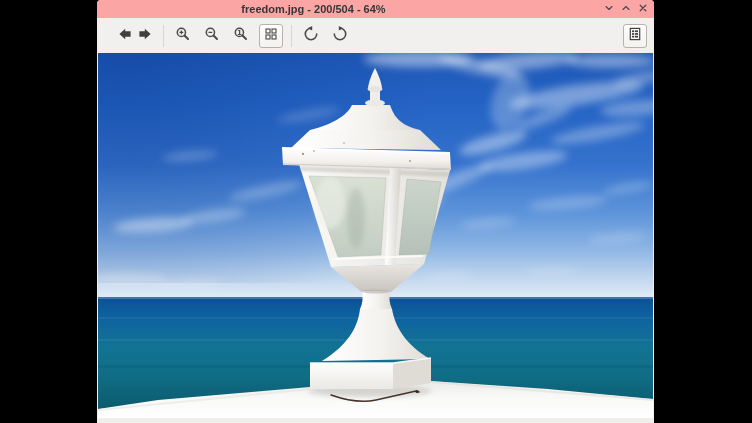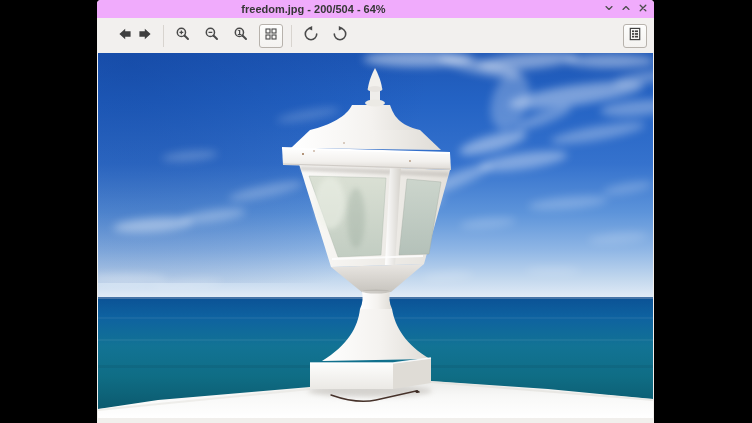--- a/index.html
+++ b/index.html
@@ -7,21 +7,21 @@
     width:752px;height:423px;position:relative;overflow:hidden;
     background:#000;font-family:"Liberation Sans",sans-serif;
   }
   .screen-bg{position:absolute;inset:0;background:#000;}
   .window{
     position:absolute;left:97px;top:0;width:557px;height:423px;
     background:#f1efec;border-radius:4px 4px 0 0;overflow:hidden;
   }
   .titlebar{
     position:absolute;left:0;top:0;right:0;height:18px;
-    background:#f0abfc;
+    background:#fca5a5;
   }
   .titlebar .title{
     position:absolute;left:0;right:124px;top:0;height:18px;line-height:19px;
     text-align:center;font-size:11px;font-weight:bold;color:#363636;
     white-space:nowrap;overflow:hidden;
   }
   .win-controls{
     position:absolute;right:5px;top:0;height:18px;display:flex;align-items:center;gap:5px;
   }
   .win-ctrl{width:12px;height:12px;display:flex;align-items:center;justify-content:center;cursor:default;}

